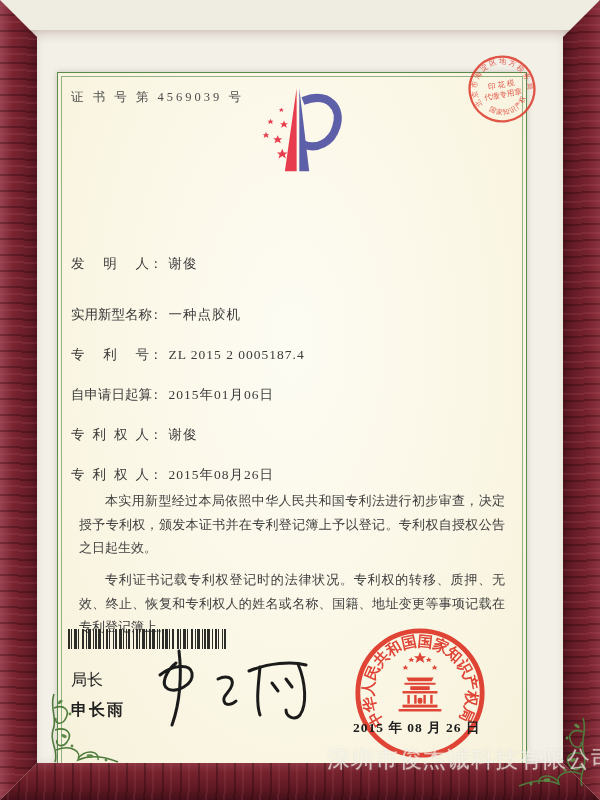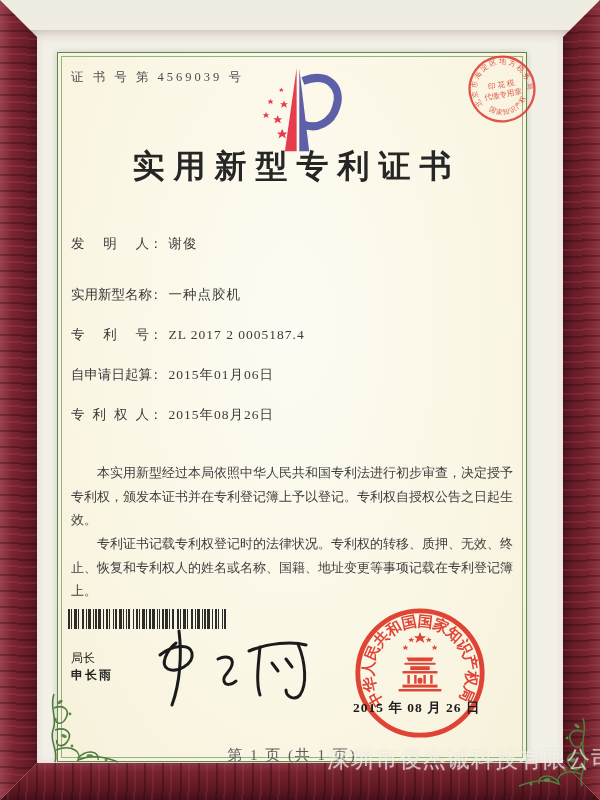--- a/index.html
+++ b/index.html
@@ -24,44 +24,44 @@
     background:
       repeating-linear-gradient(2deg, rgba(30,4,8,.30) 0 2px, rgba(0,0,0,0) 2px 9px, rgba(175,85,95,.20) 9px 11px, rgba(0,0,0,0) 11px 16px),
       linear-gradient(90deg,#994150 0,#7a2531 35%,#671c27 75%,#541621 100%);}
   .frame-left{left:0;clip-path:polygon(0 0,100% 37px,100% calc(100% - 37px),0 100%);}
   .frame-right{right:0;clip-path:polygon(0 37px,100% 0,100% 100%,0 calc(100% - 37px));
     background:
       repeating-linear-gradient(178deg, rgba(30,4,8,.30) 0 2px, rgba(0,0,0,0) 2px 9px, rgba(175,85,95,.20) 9px 11px, rgba(0,0,0,0) 11px 16px),
       linear-gradient(270deg,#8c3340 0,#76232e 35%,#641b26 75%,#4e131d 100%);}
 
   
-  .paper{position:absolute;left:57px;top:52px;width:470px;height:710px;z-index:3;
+  .paper{position:absolute;left:57px;top:72px;width:470px;height:710px;z-index:3;
     background:radial-gradient(ellipse at 50% 38%,#fdfcf3 0%,#fbf7e6 55%,#f6f1da 100%);
     border:1.5px solid #5d8a4a;box-sizing:border-box;box-shadow:0 0 6px rgba(0,0,0,.18);}
   .border-inner{position:absolute;inset:3px;border:1px solid #93b183;pointer-events:none;}
 
   .cert-number{position:absolute;left:13px;top:16px;font-size:12.5px;letter-spacing:3px;color:#4c4c4c;}
   .logo{position:absolute;left:199px;top:4px;width:90px;height:120px;}
   .title{position:absolute;left:0;top:92px;width:100%;margin:0;text-align:center;
     font-size:32px;font-weight:600;letter-spacing:9px;color:#262626;text-indent:9px;}
 
   .fields{position:absolute;left:13px;top:182px;width:440px;}
   .field-row{height:18px;margin-bottom:22px;font-size:13.5px;color:#3b3b3b;white-space:nowrap;}
   .field-row:first-child{margin-bottom:33px;}
   .flabel{display:inline-block;width:78px;text-align:justify;text-align-last:justify;}
   .fcolon{display:inline-block;margin-right:6px;}
   .fvalue{letter-spacing:1px;}
 
   .body-text{position:absolute;left:13px;top:408px;width:442px;font-size:13px;line-height:1.82;
     color:#3e3e3e;text-align:justify;}
-  .body-text p{margin:0;text-indent:2em;}
+  .body-text p{margin:8px;text-indent:2em;}
 
   .barcode{position:absolute;left:10px;top:556px;}
-  .director{position:absolute;left:13px;top:597px;font-size:12px;color:#222;}
-  .director .dname{font-weight:600;letter-spacing:2px;}
+  .director{position:absolute;left:13px;top:597px;font-size:16px;color:#222;}
+  .director .dname{margin-top:9px;font-weight:600;letter-spacing:2px;}
   .signature{position:absolute;left:88px;top:568px;}
 
   .main-seal{position:absolute;left:294px;top:552px;width:136px;height:136px;opacity:.92;}
   .seal-date{position:absolute;left:295px;top:646px;font-size:13.5px;color:#1d1d1d;letter-spacing:1px;white-space:nowrap;font-weight:bold;}
   .page-footer{position:absolute;left:0;top:693px;width:100%;text-align:center;font-size:15px;color:#5c5c5c;letter-spacing:2px;}
 
   
   .ornament{position:absolute;z-index:5;}
   .ornament.left{left:46px;top:692px;}
   .ornament.right{left:503px;top:716px;transform:scaleX(-1);}
@@ -96,34 +96,36 @@
       <g fill="#e73c4e">
         <use href="#star" transform="translate(27,30) scale(0.46)"></use>
         <use href="#star" transform="translate(15,43) scale(0.56)"></use>
         <use href="#star" transform="translate(30,46) scale(0.74)"></use>
         <use href="#star" transform="translate(10,58) scale(0.62)"></use>
         <use href="#star" transform="translate(23,63) scale(0.82)"></use>
         <use href="#star" transform="translate(28,79) scale(0.98)"></use>
       </g>
     </svg>
 
-    <h1 class="title">实用新型专利证书</h1>
 
     <div class="fields">
       <div class="field-row">
         <span class="flabel">发明人</span><span class="fcolon">：</span><span class="fvalue">谢俊</span>
       </div>
       <div class="field-row">
         <span class="flabel">实用新型名称</span><span class="fcolon">：</span><span class="fvalue">一种点胶机</span>
       </div>
       <div class="field-row">
-        <span class="flabel">专利号</span><span class="fcolon">：</span><span class="fvalue">ZL 2017 2 0005187.4</span>
+        <span class="flabel">专利号</span><span class="fcolon">：</span><span class="fvalue">ZL 2015 2 0005187.4</span>
       </div>
       <div class="field-row">
         <span class="flabel">自申请日起算</span><span class="fcolon">：</span><span class="fvalue">2015年01月06日</span>
+      </div>
+      <div class="field-row">
+        <span class="flabel">专利权人</span><span class="fcolon">：</span><span class="fvalue">谢俊</span>
       </div>
       <div class="field-row">
         <span class="flabel">专利权人</span><span class="fcolon">：</span><span class="fvalue">2015年08月26日</span>
       </div>
     </div>
 
     <div class="body-text">
       <p>本实用新型经过本局依照中华人民共和国专利法进行初步审查，决定授予专利权，颁发本证书并在专利登记簿上予以登记。专利权自授权公告之日起生效。</p>
       <p>专利证书记载专利权登记时的法律状况。专利权的转移、质押、无效、终止、恢复和专利权人的姓名或名称、国籍、地址变更等事项记载在专利登记簿上。</p>
     </div>

